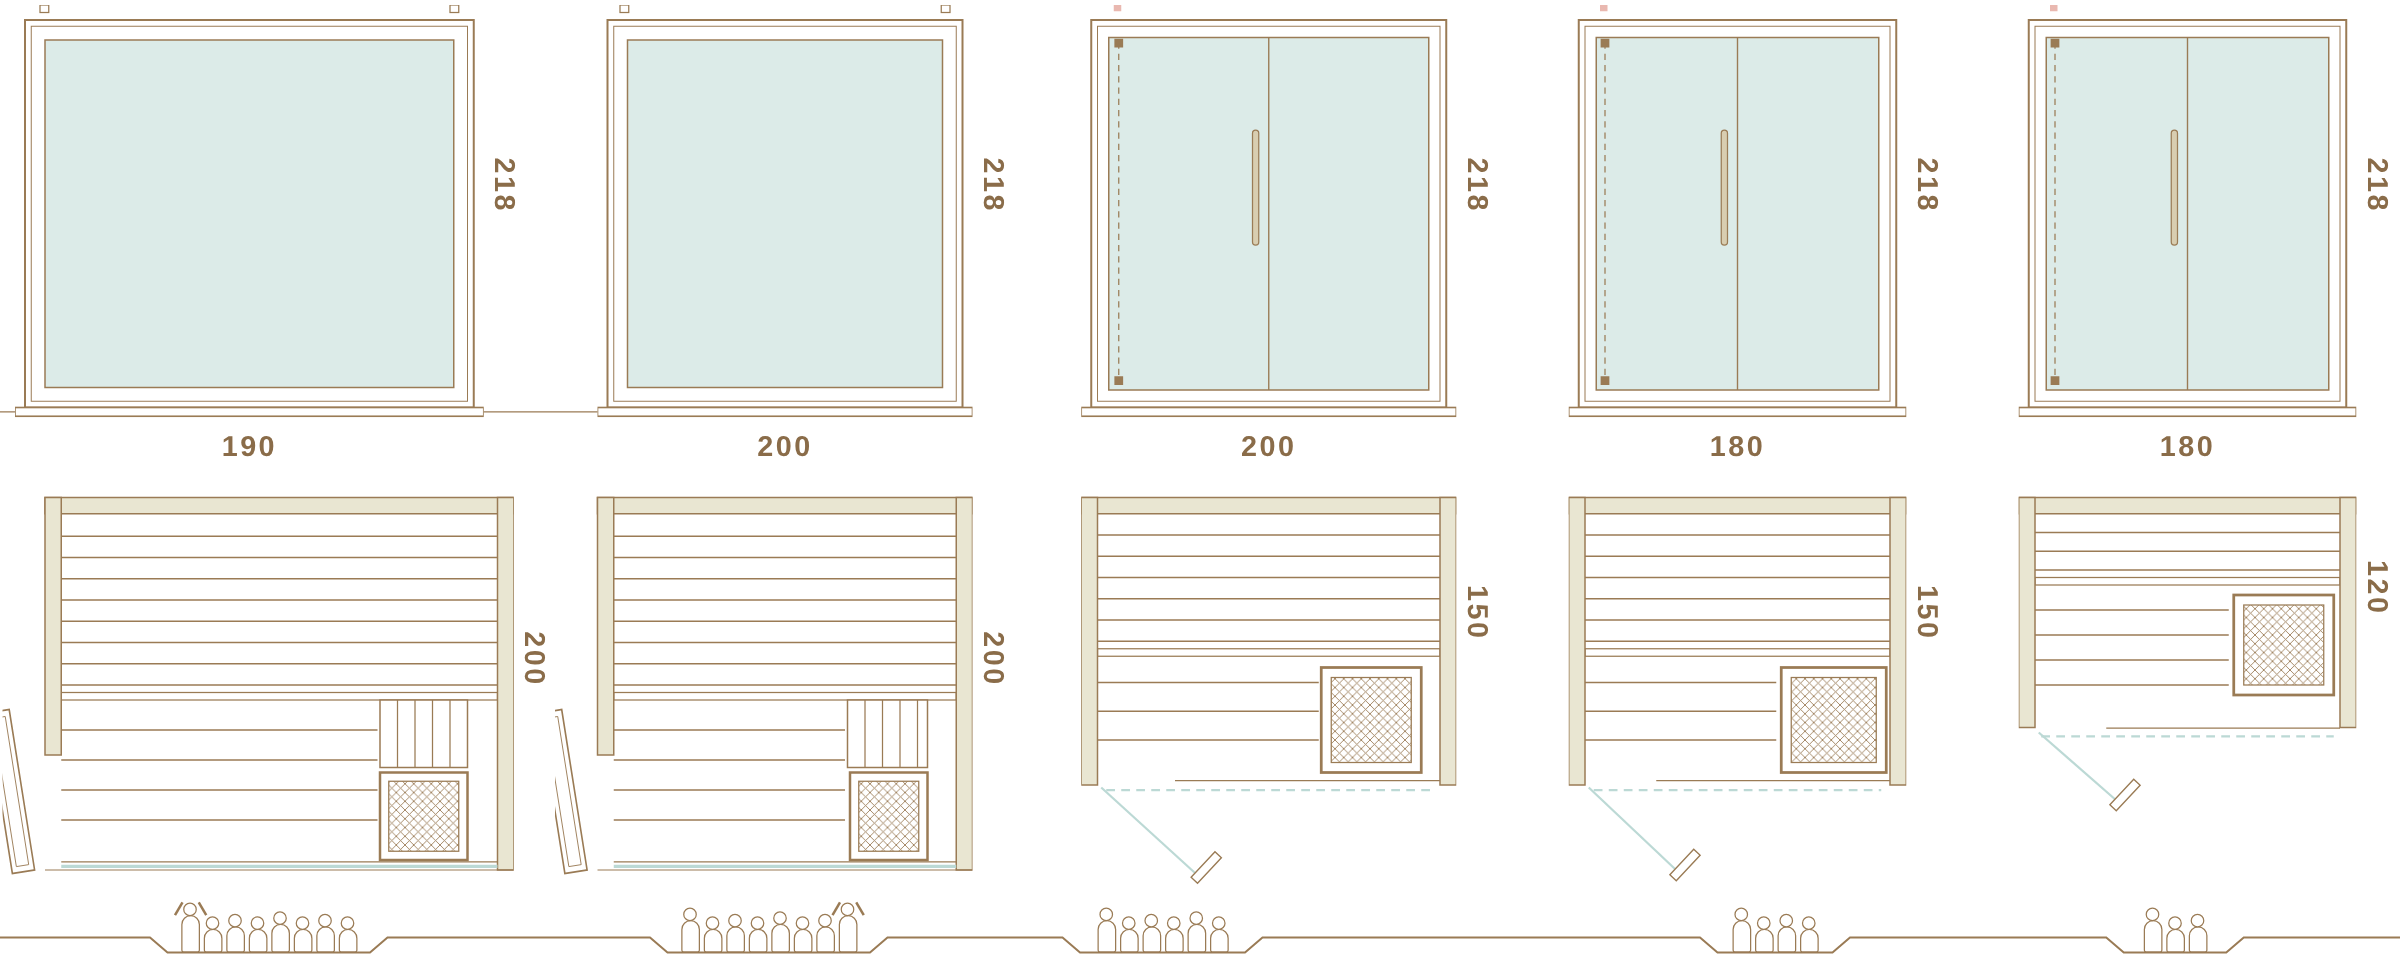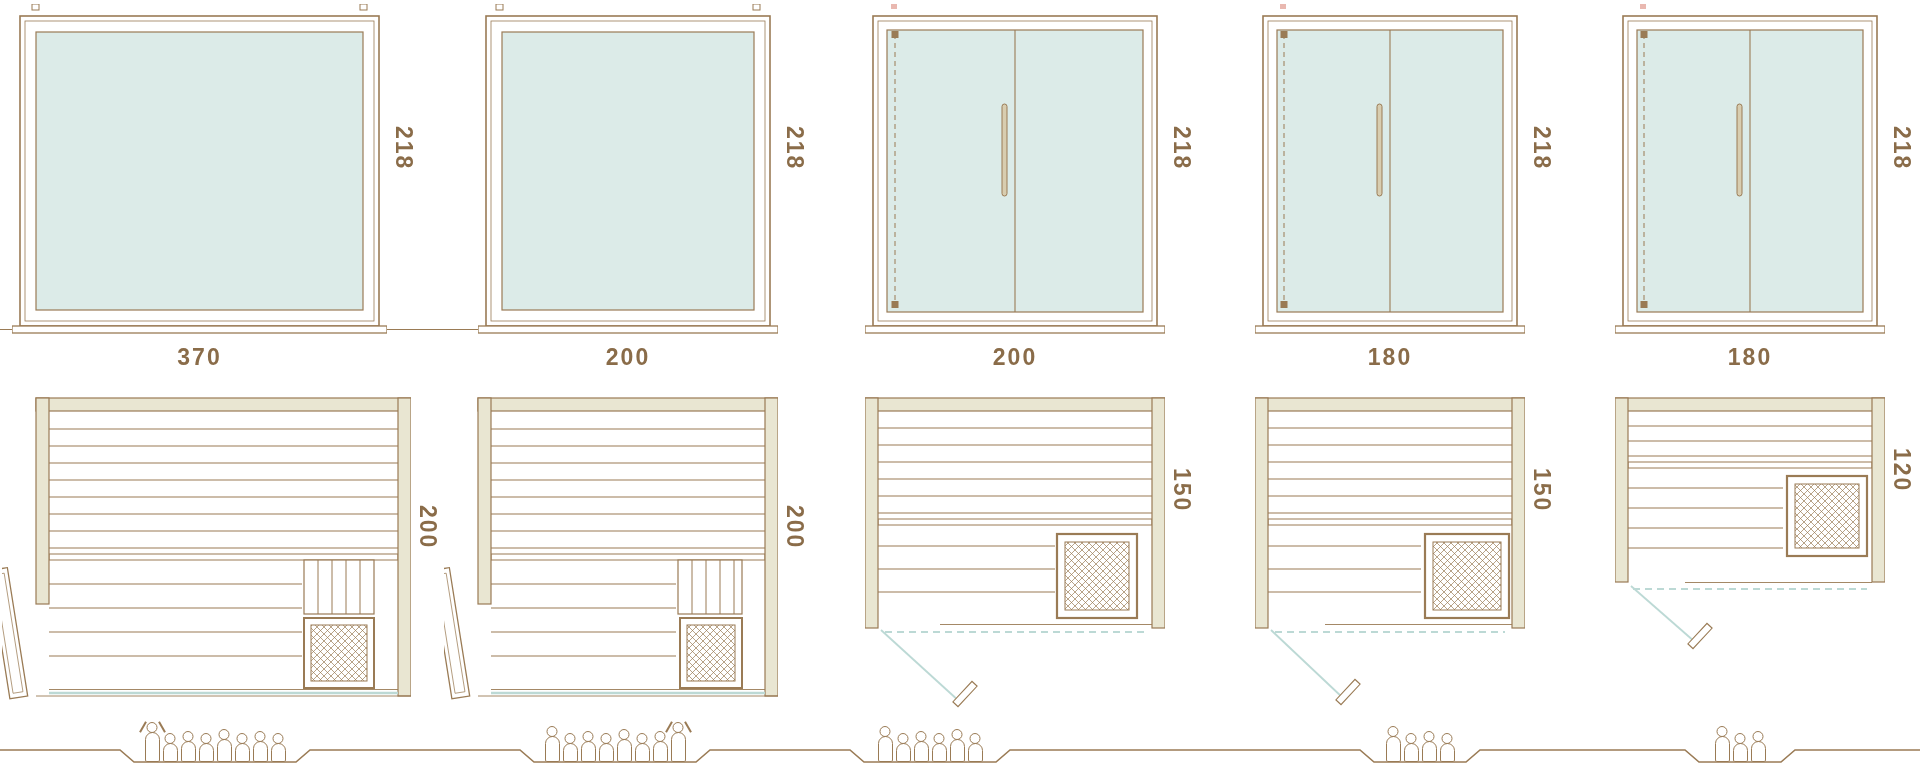--- a/index.html
+++ b/index.html
@@ -32,21 +32,21 @@
 
   <svg class="abs" style="left:12px;top:4px" width="375" height="334">
     <rect x="20" y="0" width="7" height="6" fill="none" stroke="#9a7b55"></rect>
     <rect x="348" y="0" width="7" height="6" fill="none" stroke="#9a7b55"></rect>
     <rect x="8" y="12" width="359" height="310" fill="#fff" stroke="#9a7b55" stroke-width="1.6"></rect>
     <rect x="13" y="17" width="349" height="300" fill="none" stroke="#9a7b55" stroke-width="0.8"></rect>
     <rect x="24" y="28" width="327" height="278" fill="#dcebe8" stroke="#9a7b55" stroke-width="1.2"></rect>
     <rect x="0" y="322" width="375" height="7" fill="#fff" stroke="#9a7b55" stroke-width="1.3"></rect>
   </svg>
   <div class="abs dim dim-v" style="left:391px;top:126px">218</div>
-  <div class="abs dim dim-h" style="left:12px;top:344px;width:375px">370</div>
+  <div class="abs dim dim-h" style="left:12px;top:344px;width:375px">190</div>
 
   <svg class="abs" style="left:2px;top:396px" width="409" height="312">
     <g stroke="#9a7b55" fill="none">
       <path d="M47 33H396M47 50H396M47 67H396M47 84H396M47 101H396M47 118H396M47 135H396M47 152H396" stroke-width="1.1"></path>
       <rect x="47" y="158" width="349" height="6" fill="#fff" stroke-width="1"></rect>
       <path d="M47 188H300M47 212H300M47 236H300M47 260H300" stroke-width="1.1"></path>
       <rect x="302" y="164" width="70" height="54" fill="#fff" stroke-width="1.2"></rect>
       <path d="M316 164V218M330 164V218M344 164V218M358 164V218" stroke-width="1"></path>
       <rect x="302" y="222" width="70" height="70" fill="#fff" stroke-width="2"></rect>
       <rect x="309" y="229" width="56" height="56" fill="url(#hatch)" stroke-width="1"></rect>

